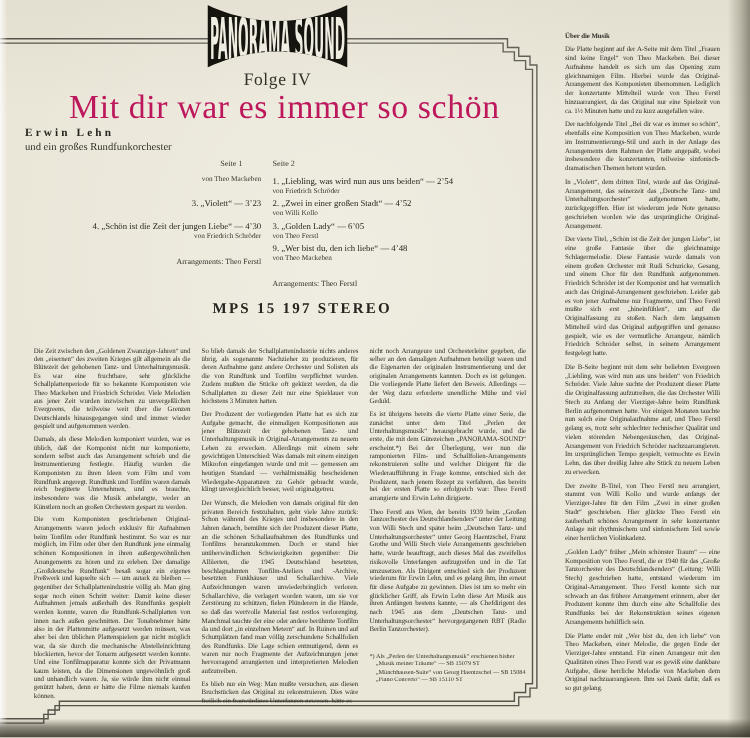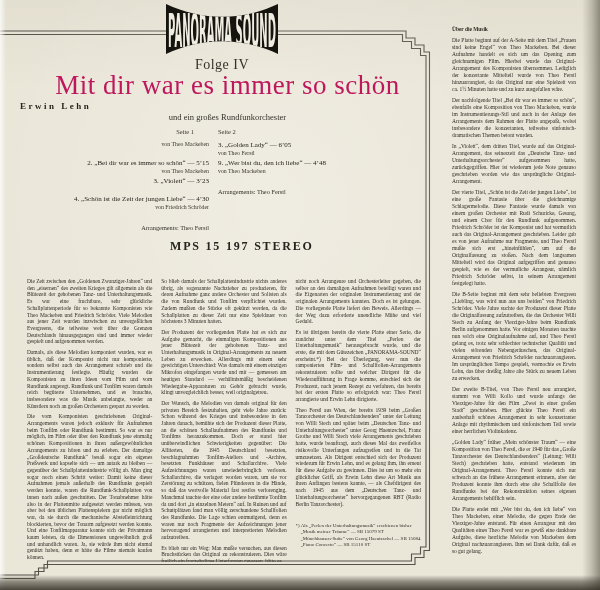--- a/index.html
+++ b/index.html
@@ -18,21 +18,21 @@
   #frame{position:absolute;left:0;top:0;}
 
   
   .logo-wrap{position:absolute;left:166px;top:4px;width:112px;height:50px;}
   .folge{position:absolute;left:156px;top:57px;width:132px;text-align:center;
     font-family:Liberation Serif, serif;font-size:14px;color:#34322a;letter-spacing:.5px;}
   .album-title{position:absolute;left:20px;top:70px;width:415px;text-align:center;
     font-size:27px;letter-spacing:.5px;color:#be185d;}
   .artist{position:absolute;left:20px;top:101px;width:415px;text-align:left;
     font-size:9px;font-weight:bold;letter-spacing:2.5px;color:#26241e;}
-  .ensemble{position:absolute;left:20px;top:112px;width:415px;text-align:center;
+  .ensemble{position:absolute;left:20px;top:112px;width:415px;text-align:left;
     font-size:8.5px;color:#33312a;}
 
   
   .tracks{position:absolute;left:28px;top:128px;width:394px;display:flex;}
   .side{font-size:7px;line-height:1.25;}
   .side-1{width:181px;text-align:right;}
   .side-1 .side-hdr{padding-right:15px;}
   .side-2{width:204px;margin-left:9px;text-align:left;}
   .side-hdr{font-size:6.5px;margin-bottom:5px;color:#3a382f;}
   .trk{height:18px;}
@@ -88,36 +88,40 @@
 <div class="ensemble">und ein großes Rundfunkorchester</div>
 
 <div class="tracks">
   <div class="side side-1">
     <div class="side-hdr">Seite 1</div>
     <div id="side1-tracks">
         <div class="trk">
           <div class="trk-comp">von Theo Mackeben</div>
         </div>
         <div class="trk">
-          <div class="trk-line">2. „Bei dir war es immer so schön“ — 5’15</div>
-          <div class="trk-comp">von Theo Mackeben</div>
-        </div>
-        <div class="trk">
           <div class="trk-line">3. „Violett“ — 3’23</div>
         </div>
         <div class="trk">
           <div class="trk-line">4. „Schön ist die Zeit der jungen Liebe“ — 4’30</div>
           <div class="trk-comp">von Friedrich Schröder</div>
         </div>
       </div>
     <div class="arrangements">Arrangements: Theo Ferstl</div>
   </div>
   <div class="side side-2">
     <div class="side-hdr">Seite 2</div>
     <div id="side2-tracks">
+        <div class="trk">
+          <div class="trk-line">1. „Liebling, was wird nun aus uns beiden“ — 2’54</div>
+          <div class="trk-comp">von Friedrich Schröder</div>
+        </div>
+        <div class="trk">
+          <div class="trk-line">2. „Zwei in einer großen Stadt“ — 4’52</div>
+          <div class="trk-comp">von Willi Kollo</div>
+        </div>
         <div class="trk">
           <div class="trk-line">3. „Golden Lady“ — 6’05</div>
           <div class="trk-comp">von Theo Ferstl</div>
         </div>
         <div class="trk">
           <div class="trk-line">9. „Wer bist du, den ich liebe“ — 4’48</div>
           <div class="trk-comp">von Theo Mackeben</div>
         </div>
       </div>
     <div class="arrangements">Arrangements: Theo Ferstl</div>

